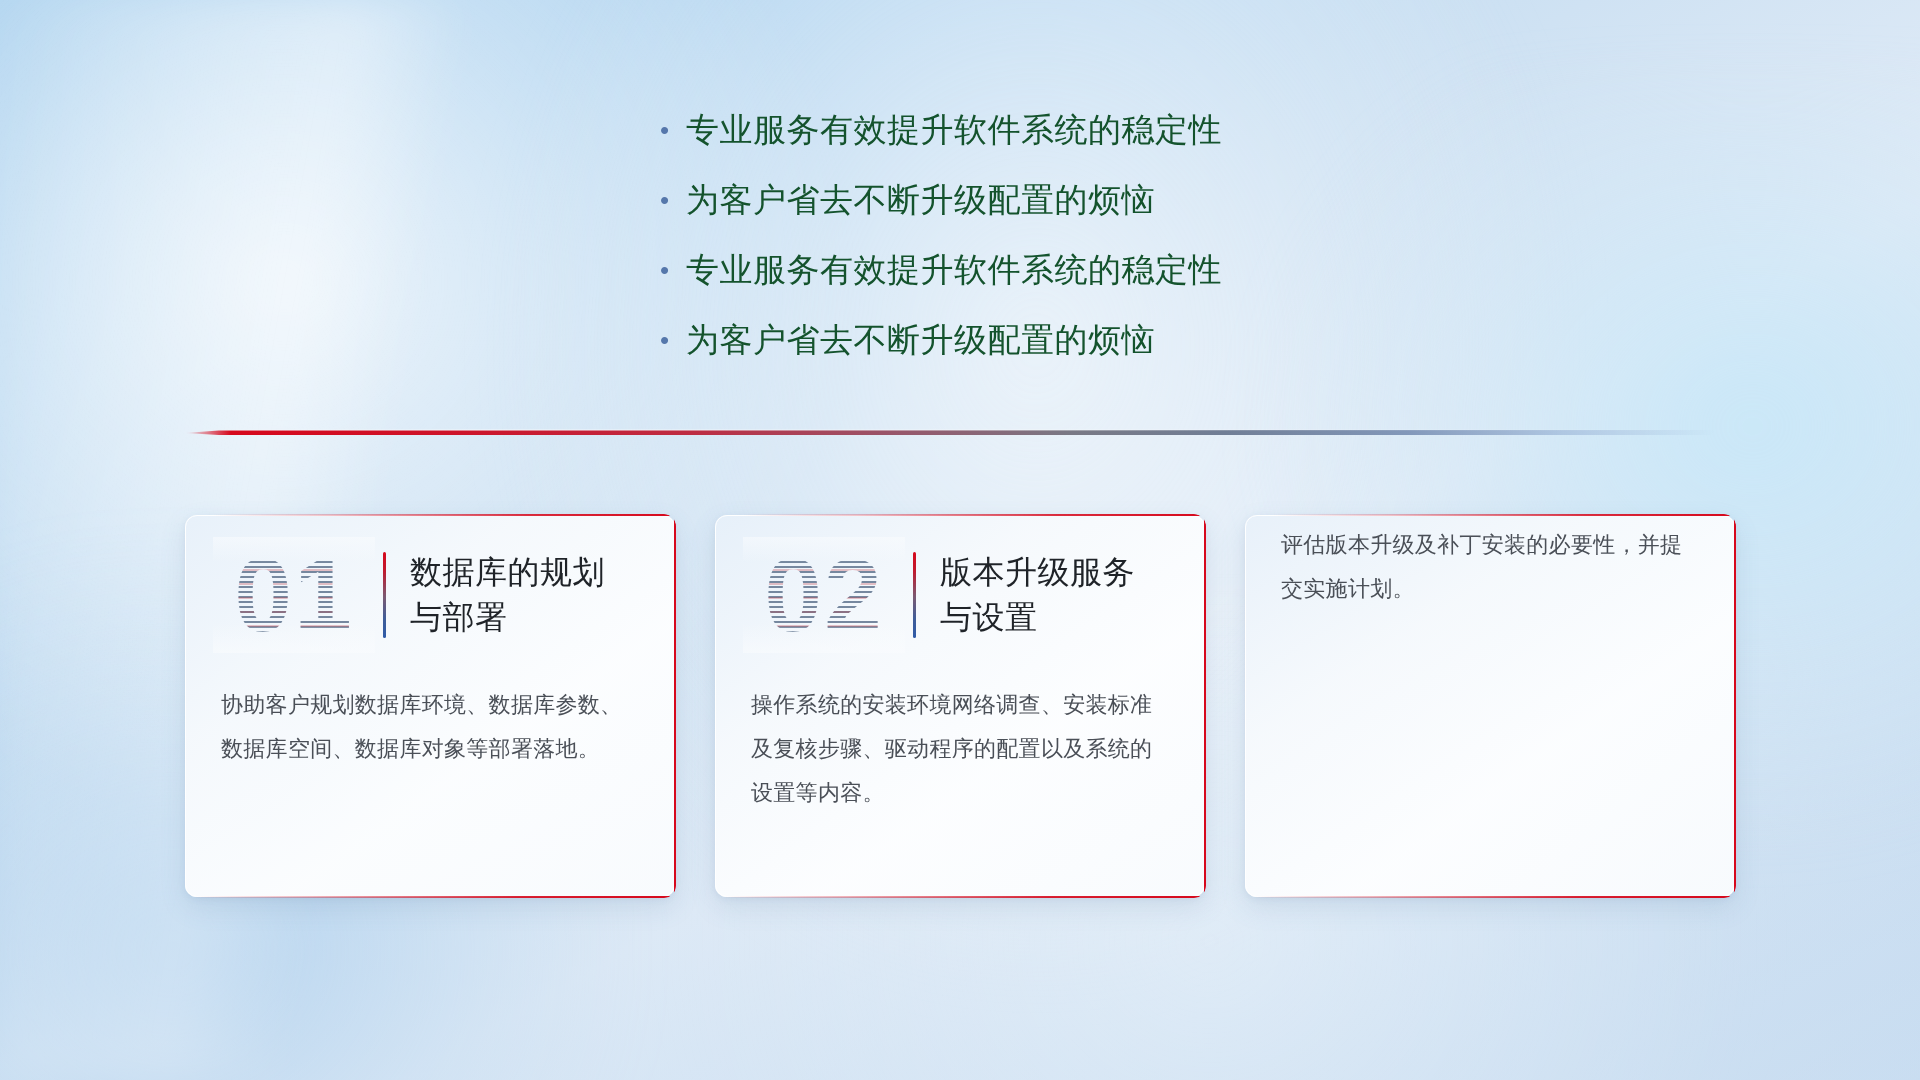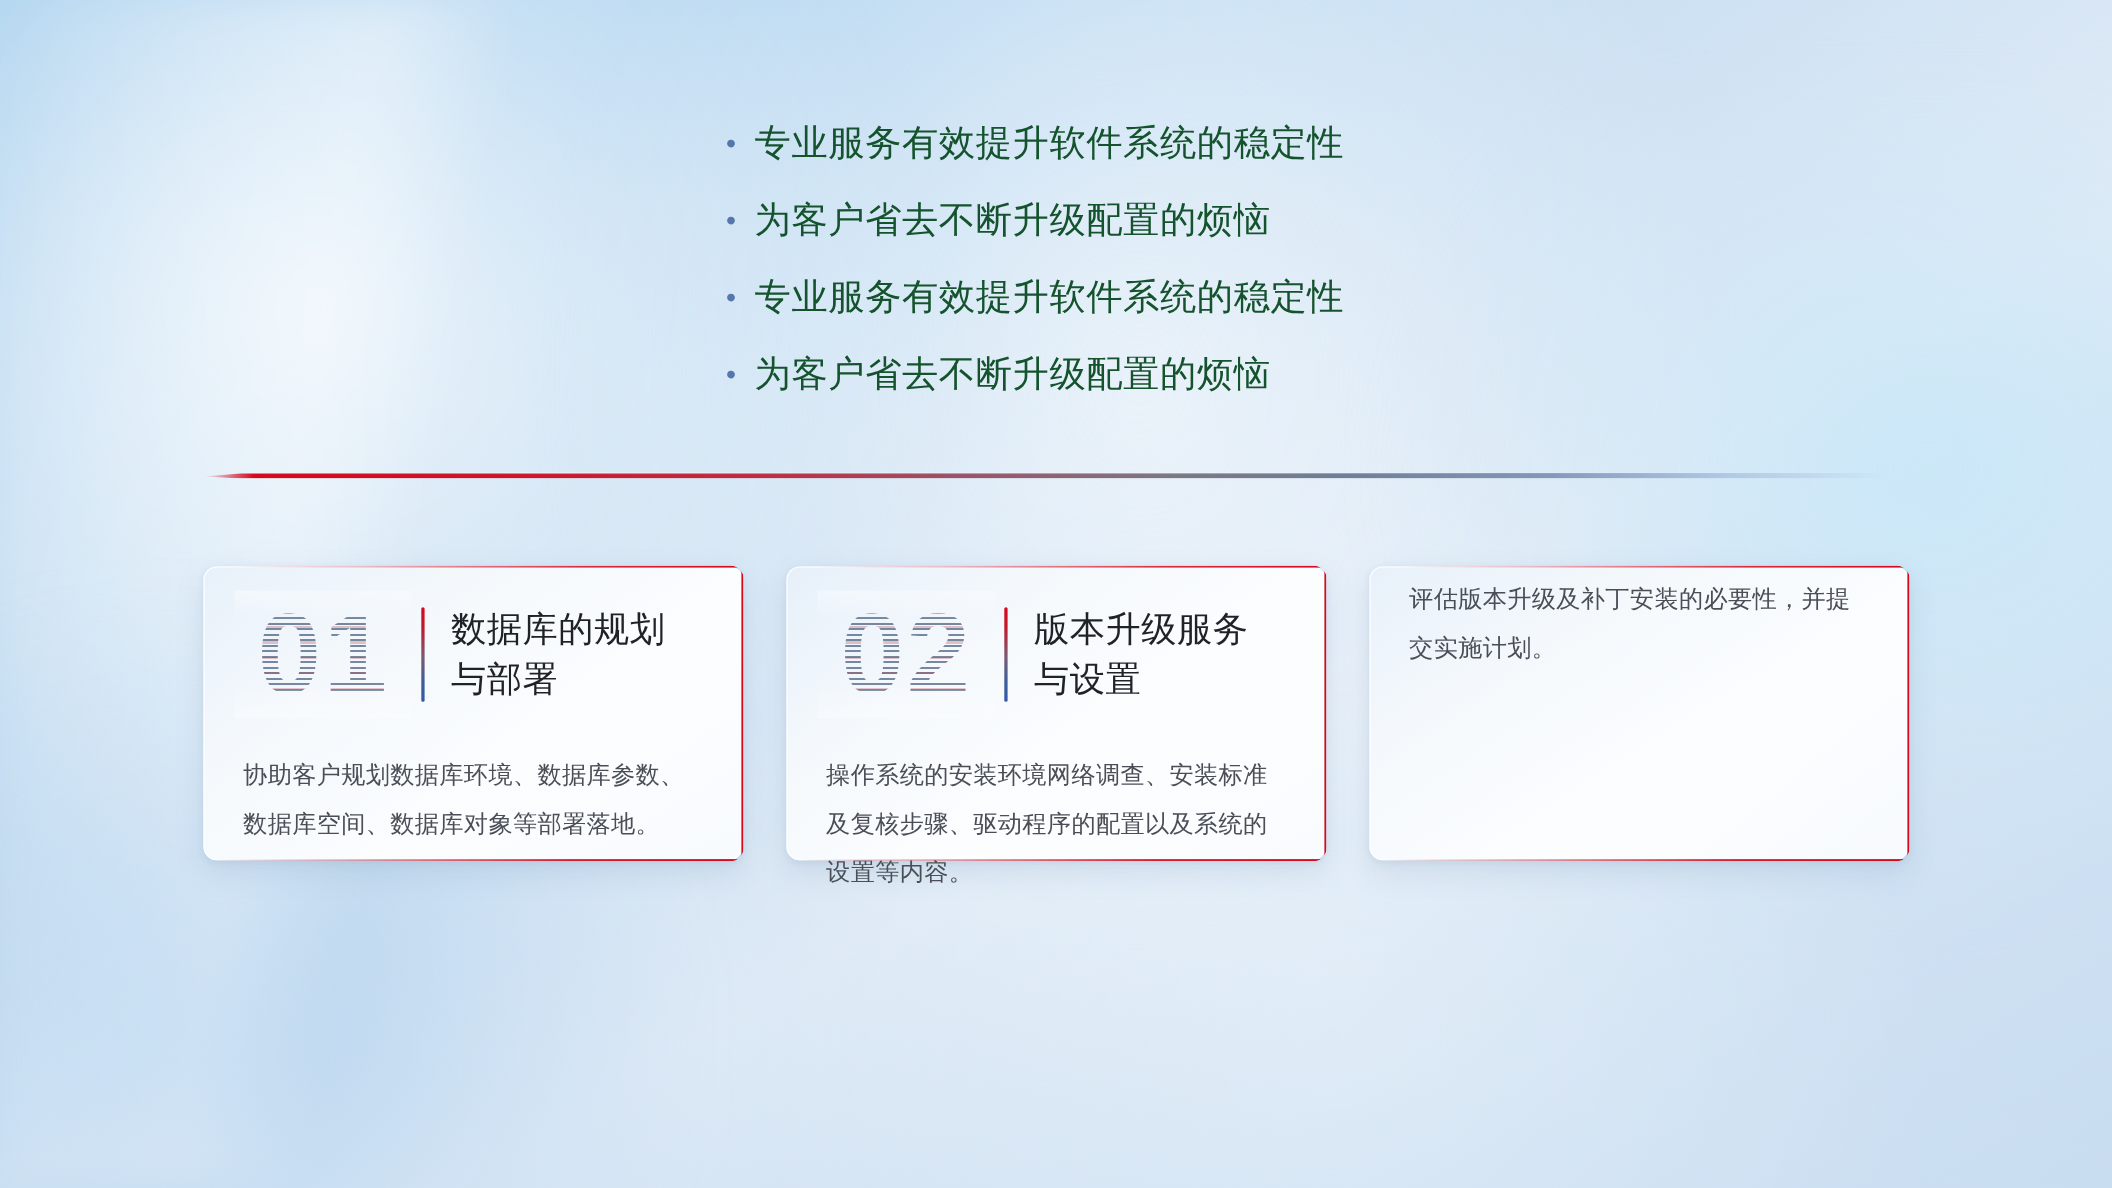--- a/index.html
+++ b/index.html
@@ -96,21 +96,21 @@
     background:linear-gradient(to right,rgba(255,255,255,0) 0%,rgba(255,255,255,.35) 20%,rgba(255,255,255,.18) 60%,rgba(255,255,255,0) 100%);
   }
 
   
   .cards{
     position:absolute;left:185px;top:515px;width:1550px;height:400px;
     display:flex;justify-content:space-between;z-index:5;
   }
   .card{
     position:relative;
-    width:490px;height:267px;
+    width:490px;height:382px;
     border-radius:12px;
     background:linear-gradient(145deg,rgba(232,241,250,.88) 0%,rgba(247,250,253,.93) 32%,rgba(253,254,255,.96) 62%,rgba(250,252,254,.94) 100%);
     box-shadow:0 10px 26px rgba(95,130,170,.16), 0 2px 6px rgba(95,130,170,.10);
     overflow:visible;
   }
   
   .card-edge-light{
     position:absolute;inset:0;border-radius:12px;
     border:1px solid rgba(255,255,255,.95);
     pointer-events:none;

